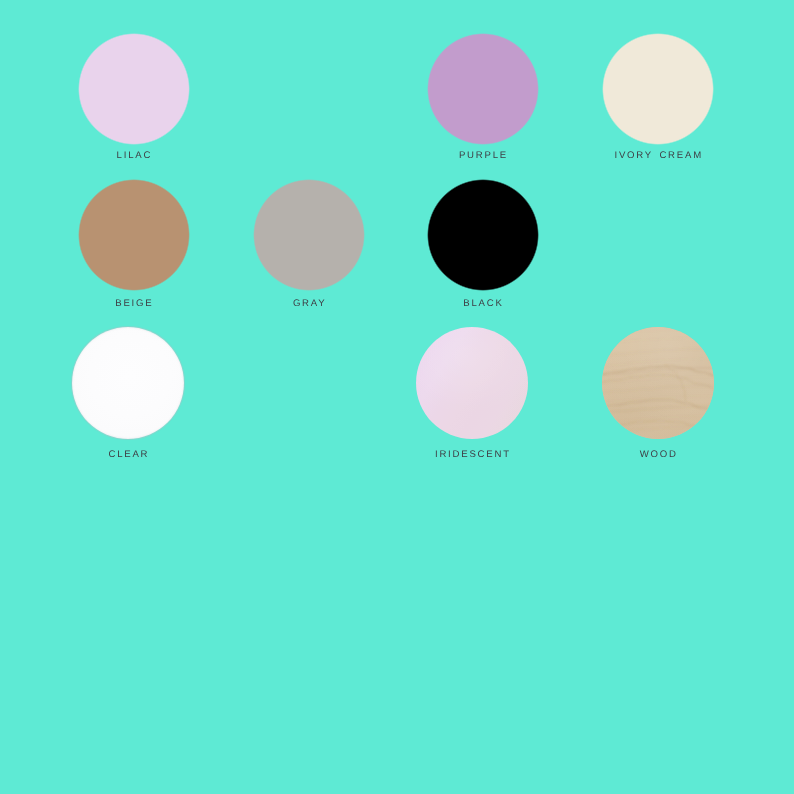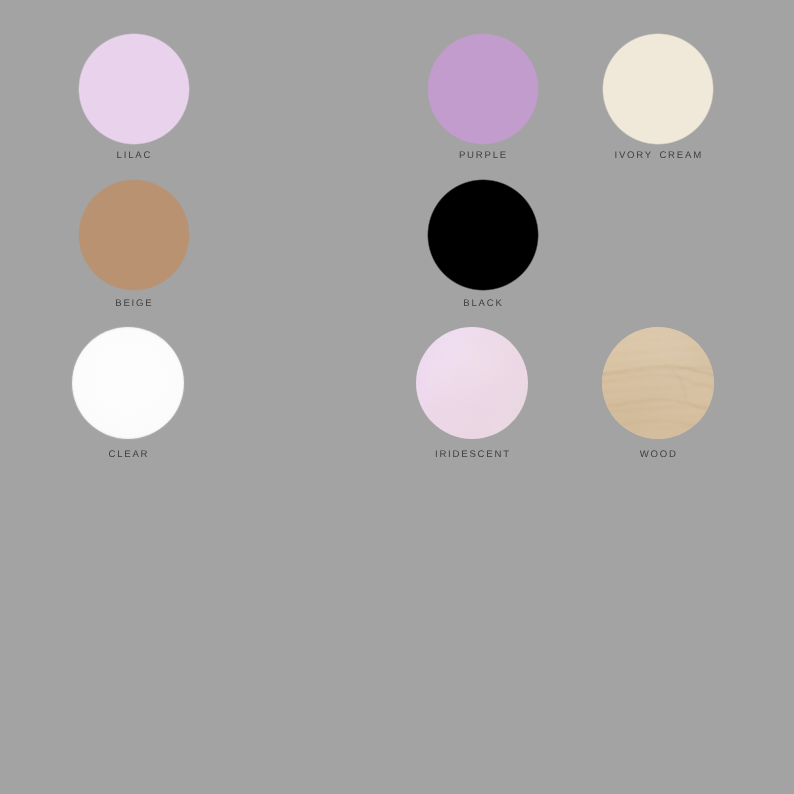--- a/index.html
+++ b/index.html
@@ -8,21 +8,21 @@
     width: 794px; height: 794px;
     background: #ffffff;
     overflow: hidden;
   }
   body { font-family: "Liberation Sans", sans-serif; -webkit-font-smoothing: antialiased; text-rendering: geometricPrecision; }
 
   #palette {
     position: absolute;
     left: 0; top: 0;
     width: 794px; height: 794px;
-    background: #a3a3a3;
+    background: #5eead4;
   }
 
   .swatch { position: absolute; }
 
   .disc-wrap {
     position: absolute;
     left: 0; top: 0;
     width: 112px; height: 112px;
   }
 
@@ -136,20 +136,26 @@
       <div class="disc-wrap" style="width:112px;height:112px">
         <div class="disc disc-solid" style="background:radial-gradient(circle closest-side, #C29CCC 0%, #C29CCC 97.2%, rgba(255,255,255,0) 99.9%)"></div>
       </div>
       <div class="label" style="top:123.80000000000001px">PURPLE</div>
     </div>
     <div class="swatch" style="left:77.5px;top:179.2px;width:112px;height:150px">
       <div class="disc-wrap" style="width:112px;height:112px">
         <div class="disc disc-solid" style="background:radial-gradient(circle closest-side, #B89271 0%, #B89271 97.2%, rgba(255,255,255,0) 99.9%)"></div>
       </div>
       <div class="label" style="top:125px">BEIGE</div>
+    </div>
+    <div class="swatch" style="left:252.8px;top:179.2px;width:112px;height:150px">
+      <div class="disc-wrap" style="width:112px;height:112px">
+        <div class="disc disc-solid" style="background:radial-gradient(circle closest-side, #B5B1AC 0%, #B5B1AC 97.2%, rgba(255,255,255,0) 99.9%)"></div>
+      </div>
+      <div class="label" style="top:125px">GRAY</div>
     </div>
     <div class="swatch" style="left:426.6px;top:179.2px;width:112px;height:150px">
       <div class="disc-wrap" style="width:112px;height:112px">
         <div class="disc disc-solid" style="background:radial-gradient(circle closest-side, #000000 0%, #000000 97.2%, rgba(255,255,255,0) 99.9%)"></div>
       </div>
       <div class="label" style="top:125px">BLACK</div>
     </div>
     <div class="swatch" style="left:72px;top:327.4px;width:112px;height:150px">
       <div class="disc-wrap" style="width:112px;height:112px">
         <div class="disc disc-clear"></div>

